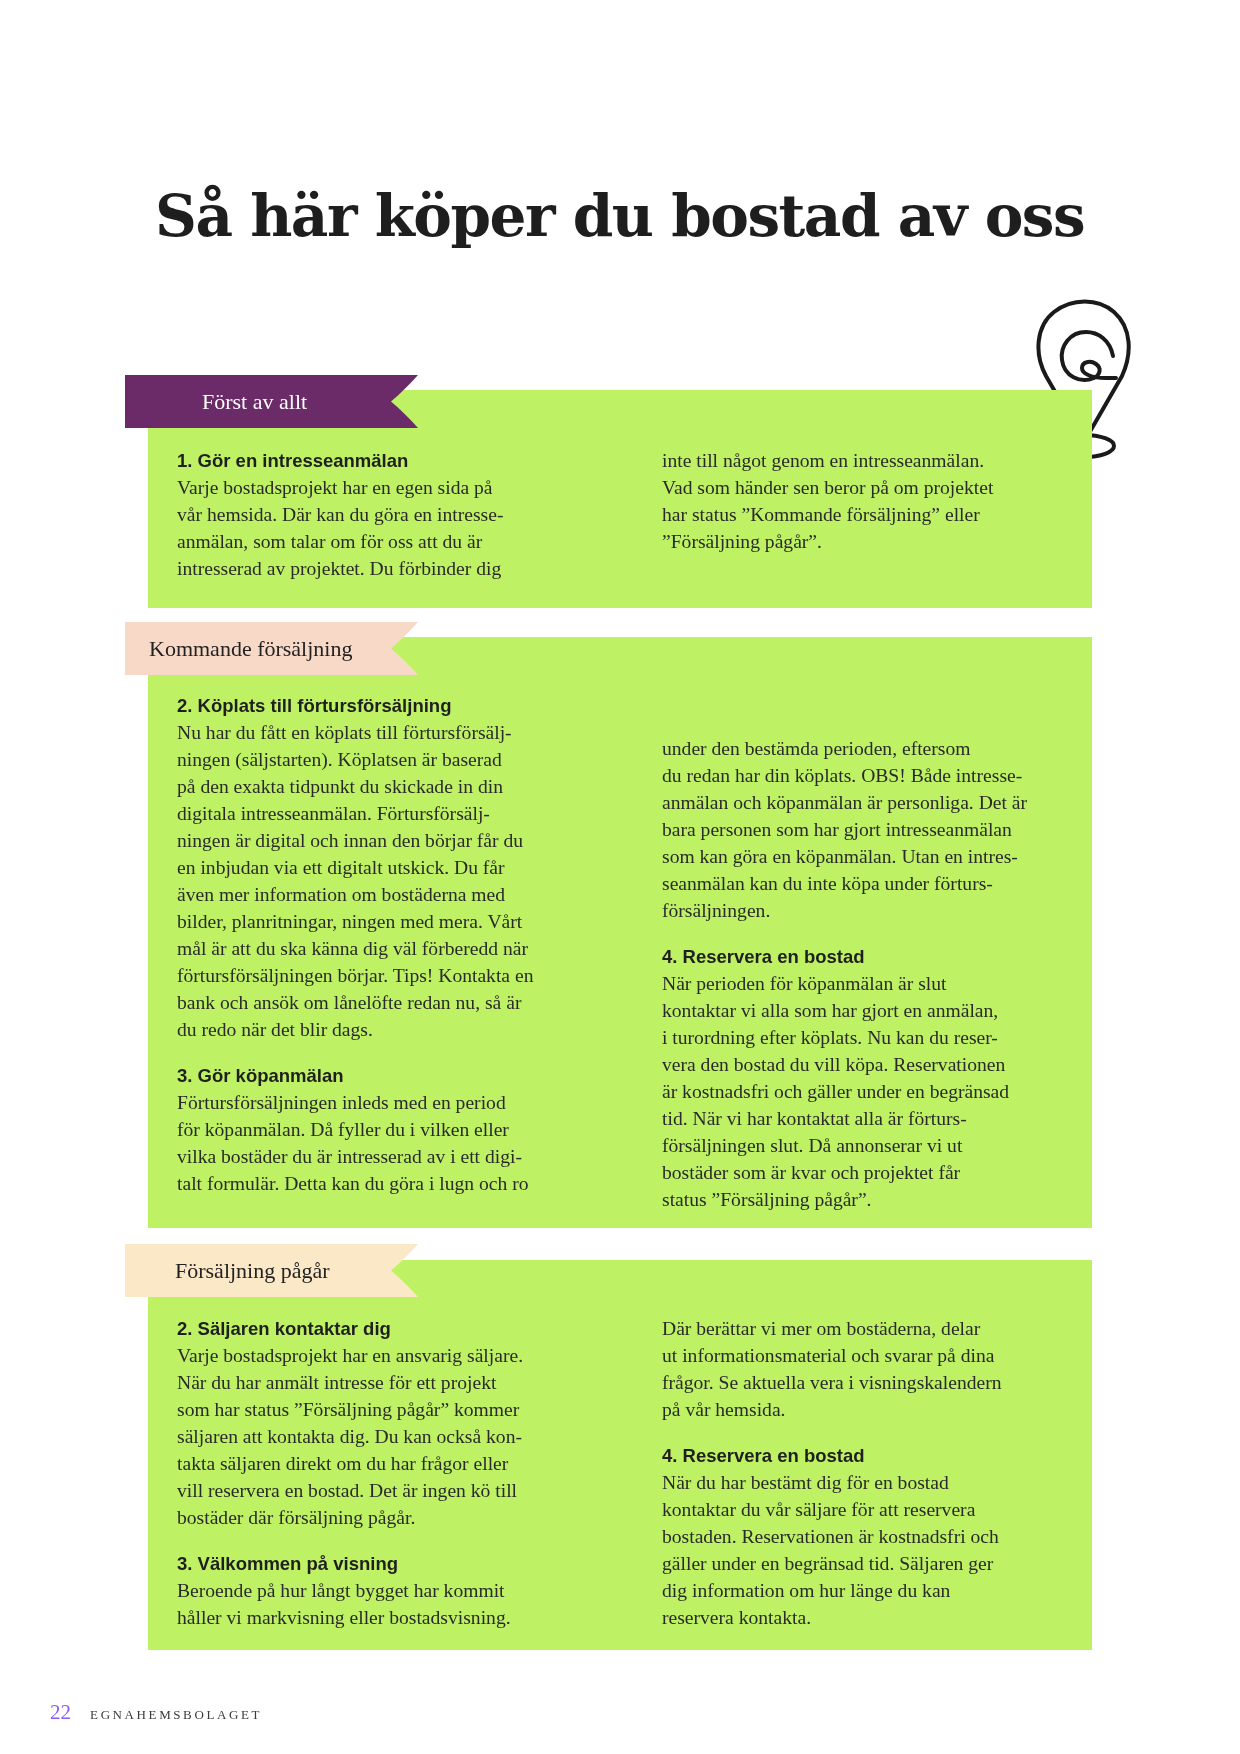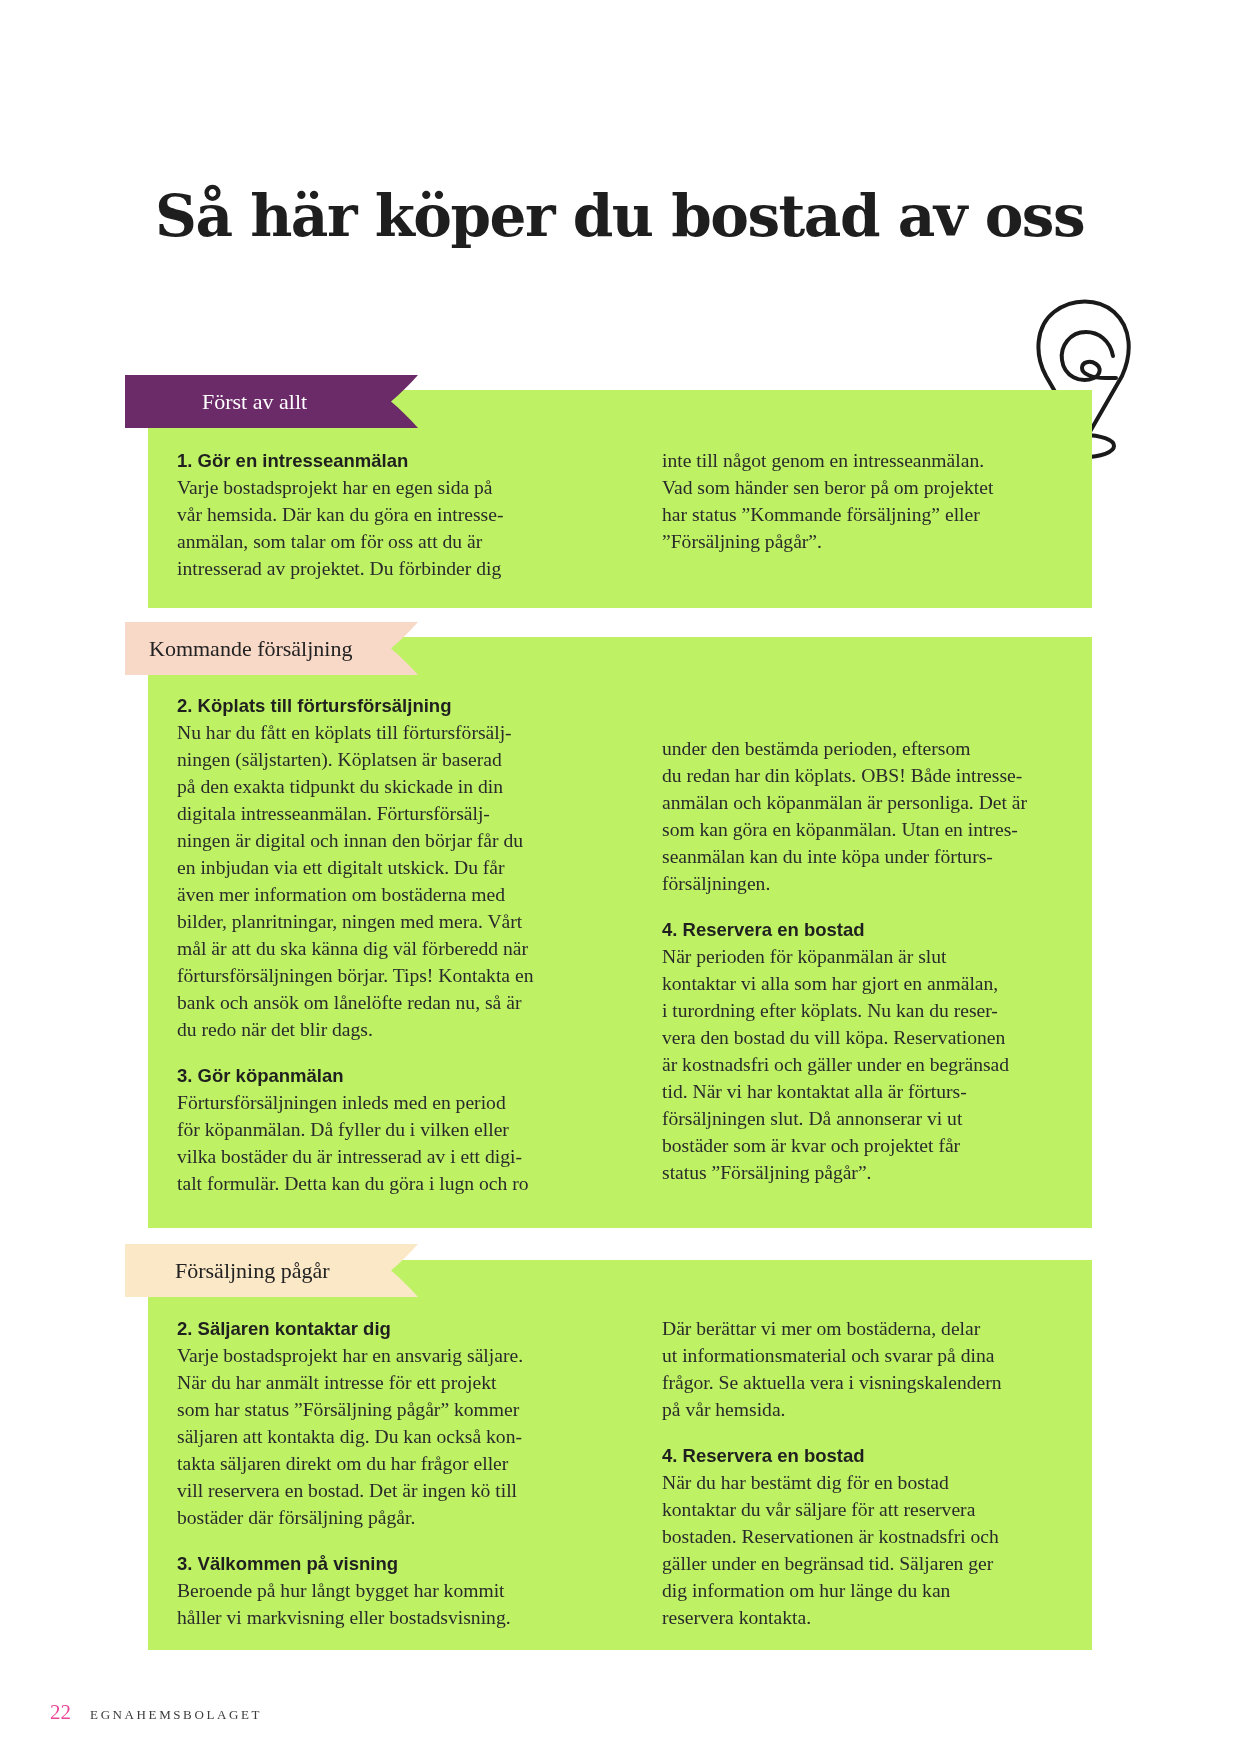--- a/index.html
+++ b/index.html
@@ -17,21 +17,21 @@
   .col { position: absolute; width: 400px; }
   .col-left { left: 29px; }
   .col-right { left: 514px; }
   .step { margin: 0 0 19px 0; }
   .step-title { font-family: "Liberation Sans", sans-serif; font-weight: bold;
                 font-size: 18.5px; line-height: 27px; color: #1f1f1f; margin: 0; }
   .para { margin: 0; font-family: "Liberation Serif", serif; font-size: 19.6px;
           line-height: 27px; color: #2a2a2a; }
   .line { display: block; white-space: nowrap; }
   .footer { position: absolute; left: 50px; top: 1700px; }
-  .page-num { font-family: "Liberation Serif", serif; font-size: 21px; color: #ec4899; }
+  .page-num { font-family: "Liberation Serif", serif; font-size: 21px; color: #8b5cf6; }
   .brand { font-family: "Liberation Serif", serif; font-size: 13px; letter-spacing: 2.6px;
            color: #3a3a3a; margin-left: 14px; }
 </style>
 </head>
 <body>
 
 <h1 class="title">Så här köper du bostad av oss</h1>
 
 <div class="pin">
   <svg viewBox="0 0 96 166" width="96" height="166" fill="none" stroke="#1a1a1a" stroke-width="4" stroke-linecap="round" stroke-linejoin="round">
@@ -99,20 +99,21 @@
         <span class="line">talt formulär. Detta kan du göra i lugn och ro</span>
       </p>
     </div>
   </div>
   <div class="col col-right" style="top:55px;margin-top:43px;">
     <div class="step">
       <p class="para">
         <span class="line">under den bestämda perioden, eftersom</span>
         <span class="line">du redan har din köplats. OBS! Både intresse-</span>
         <span class="line">anmälan och köpanmälan är personliga. Det är</span>
+        <span class="line">bara personen som har gjort intresseanmälan</span>
         <span class="line">som kan göra en köpanmälan. Utan en intres-</span>
         <span class="line">seanmälan kan du inte köpa under förturs-</span>
         <span class="line">försäljningen.</span>
       </p>
     </div>
     <div class="step">
       <p class="step-title">4. Reservera en bostad</p>
       <p class="para">
         <span class="line">När perioden för köpanmälan är slut</span>
         <span class="line">kontaktar vi alla som har gjort en anmälan,</span>

